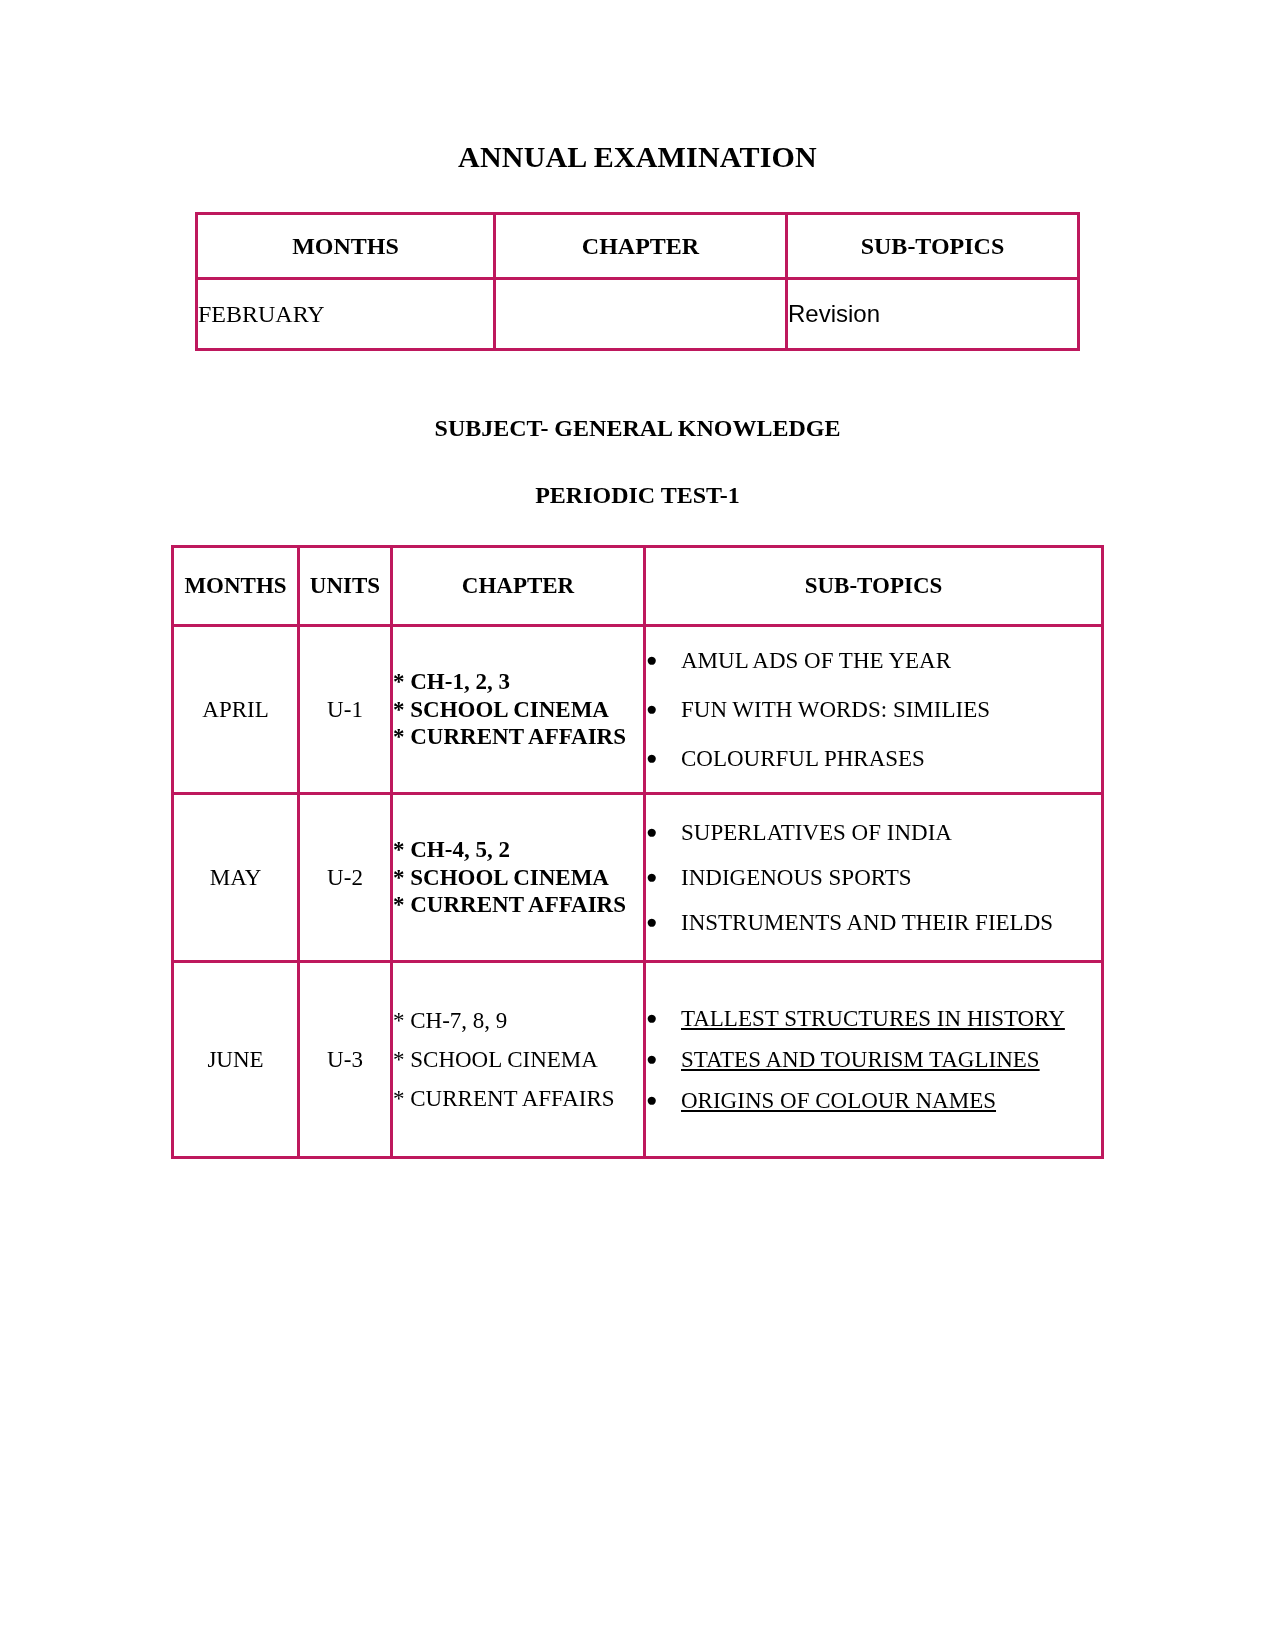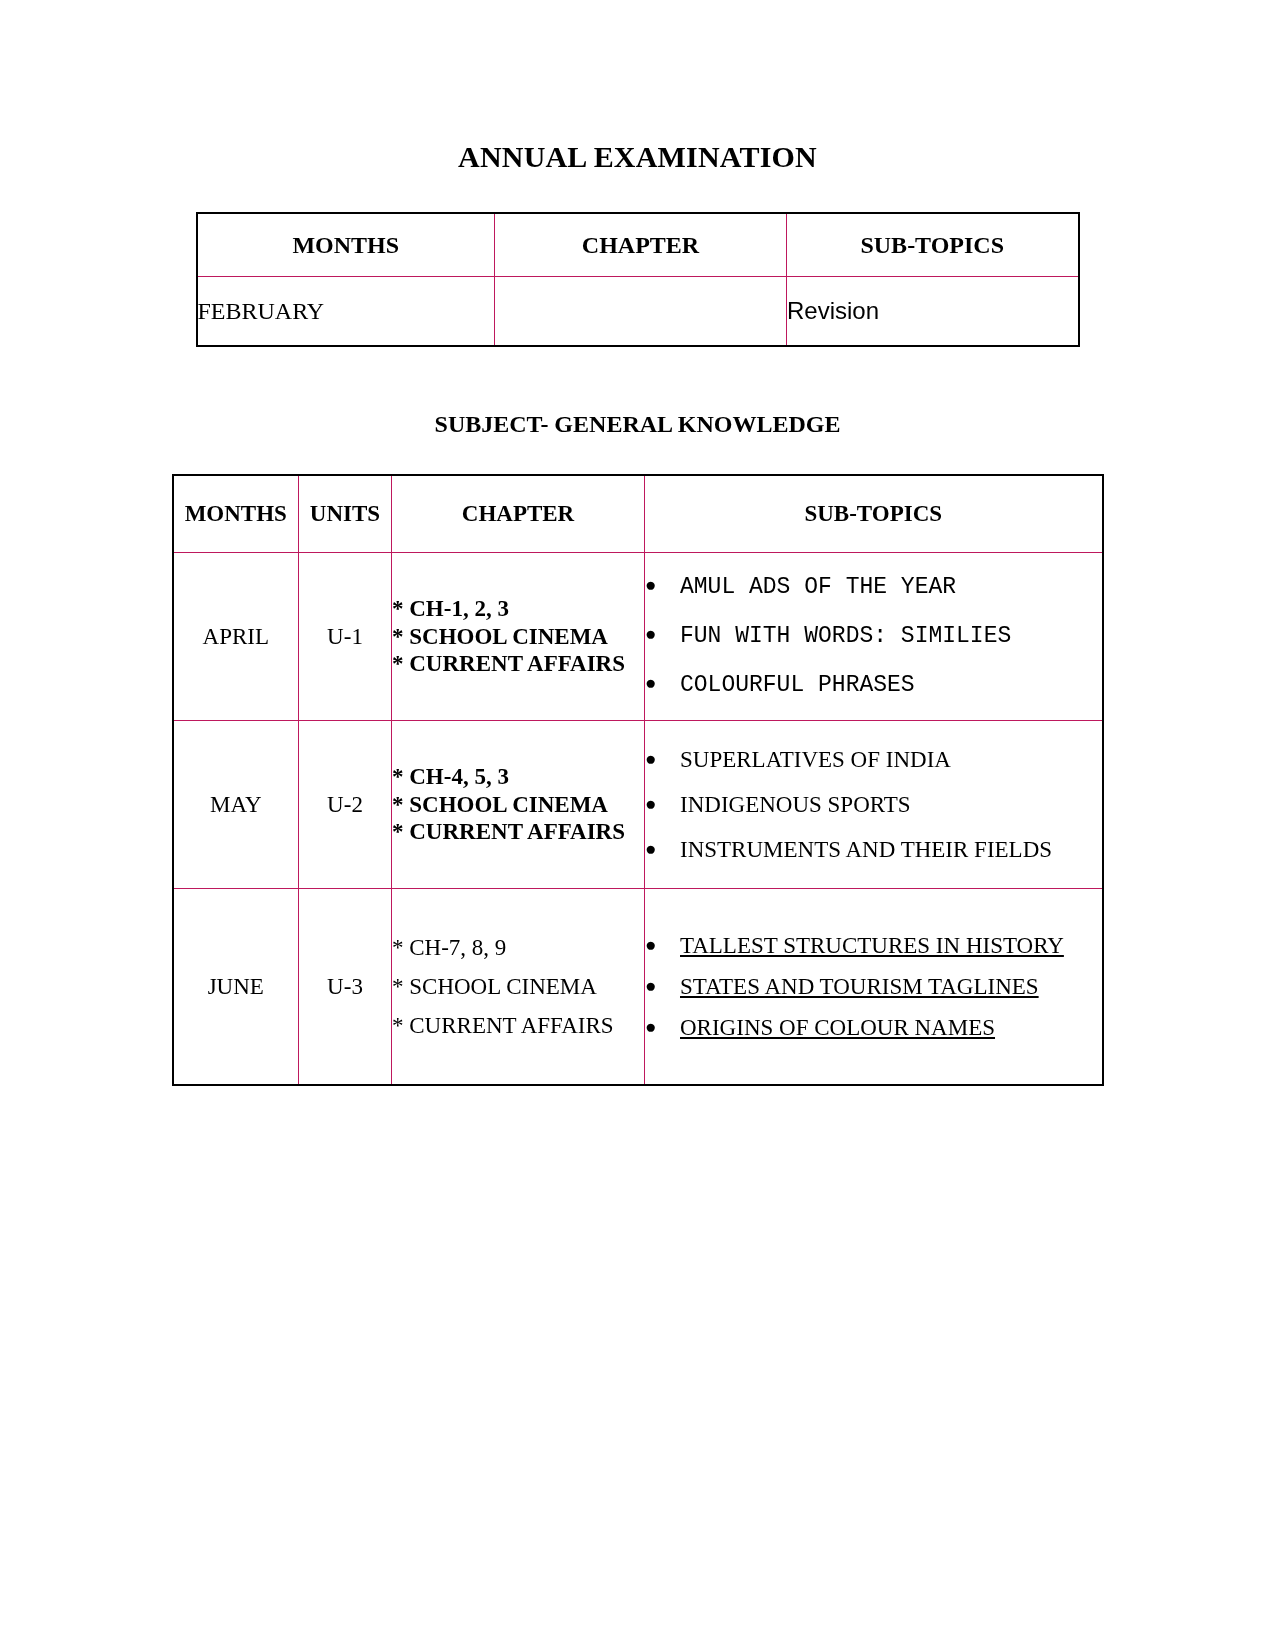--- a/index.html
+++ b/index.html
@@ -44,21 +44,21 @@
 
   
   table.sched {
     border-collapse: collapse;
     table-layout: fixed;
     border: 2px solid #000;
   }
 
   table.sched td,
   table.sched th {
-    border: 1px solid #be185d;
+    border: 3px solid #be185d;
     vertical-align: middle;
     padding: 0;
   }
 
   
   .table-annual-wrap {
     margin-top: 38px;
     display: flex;
     justify-content: center;
   }
@@ -161,21 +161,21 @@
     font-size: 19px;
     line-height: 1;
     vertical-align: 2px;
   }
   ul.subs li .btext {
     display: inline;
     padding-left: 22px;
   }
 
   
-  tr.row-april ul.subs li { margin-bottom: 22px; font-family: Liberation Mono, monospace; }
+  tr.row-april ul.subs li { margin-bottom: 22px; }
   tr.row-april ul.subs li:last-child { margin-bottom: 0; }
 
   tr.row-may ul.subs li { margin-bottom: 18px; }
   tr.row-may ul.subs li:last-child { margin-bottom: 0; }
 
   tr.row-june ul.subs li { margin-bottom: 14px; text-decoration: underline; }
   tr.row-june ul.subs li:last-child { margin-bottom: 0; }
 
   tr.row-april td.chapter-cell,
   tr.row-may   td.chapter-cell { line-height: 1.19; font-weight: bold; }
@@ -212,20 +212,21 @@
           <td>FEBRUARY</td>
           <td></td>
           <td class="cell-revision">Revision</td>
         </tr>
       </tbody>
     </table>
   </div>
 
   <h2 class="subheading subject">SUBJECT- GENERAL KNOWLEDGE</h2>
 
+  <h2 class="subheading periodic">PERIODIC TEST-1</h2>
 
   <div class="table-periodic-wrap">
     <table class="sched periodic">
       <colgroup>
         <col class="c-month">
         <col class="c-unit">
         <col class="c-chapter">
         <col class="c-subs">
       </colgroup>
       <thead>
@@ -252,21 +253,21 @@
               <li><span class="bullet">●</span><span class="btext">FUN WITH WORDS: SIMILIES</span></li>
               <li><span class="bullet">●</span><span class="btext">COLOURFUL PHRASES</span></li>
             </ul>
           </td>
         </tr>
 
         <tr class="row-may">
           <td class="month-cell">MAY</td>
           <td class="unit-cell">U-2</td>
           <td class="chapter-cell">
-            <span class="chline">* CH-4, 5, 3</span>
+            <span class="chline">* CH-4, 5, 2</span>
             <span class="chline">* SCHOOL CINEMA</span>
             <span class="chline">* CURRENT AFFAIRS</span>
           </td>
           <td class="subs-cell">
             <ul class="subs">
               <li><span class="bullet">●</span><span class="btext">SUPERLATIVES OF INDIA</span></li>
               <li><span class="bullet">●</span><span class="btext">INDIGENOUS SPORTS</span></li>
               <li><span class="bullet">●</span><span class="btext">INSTRUMENTS AND THEIR FIELDS</span></li>
             </ul>
           </td>

